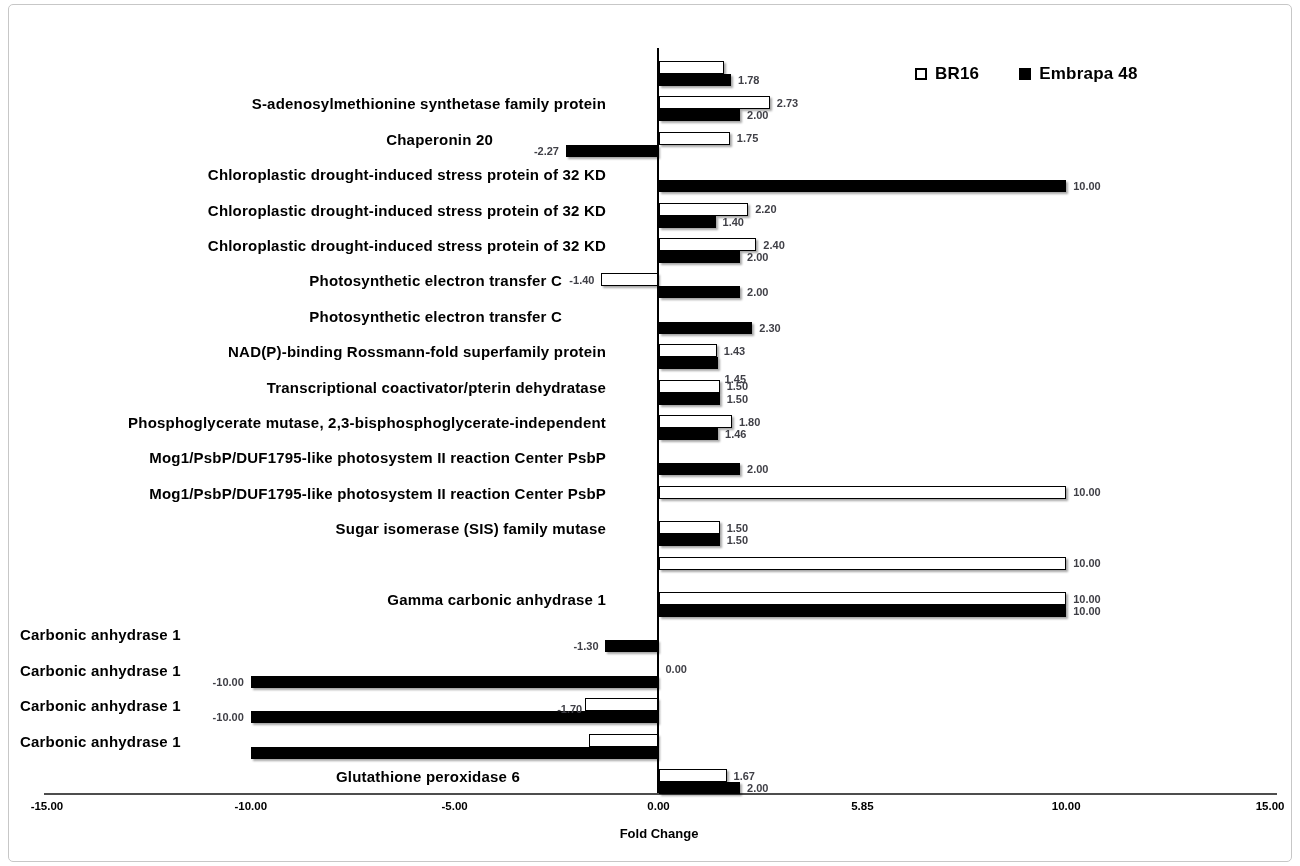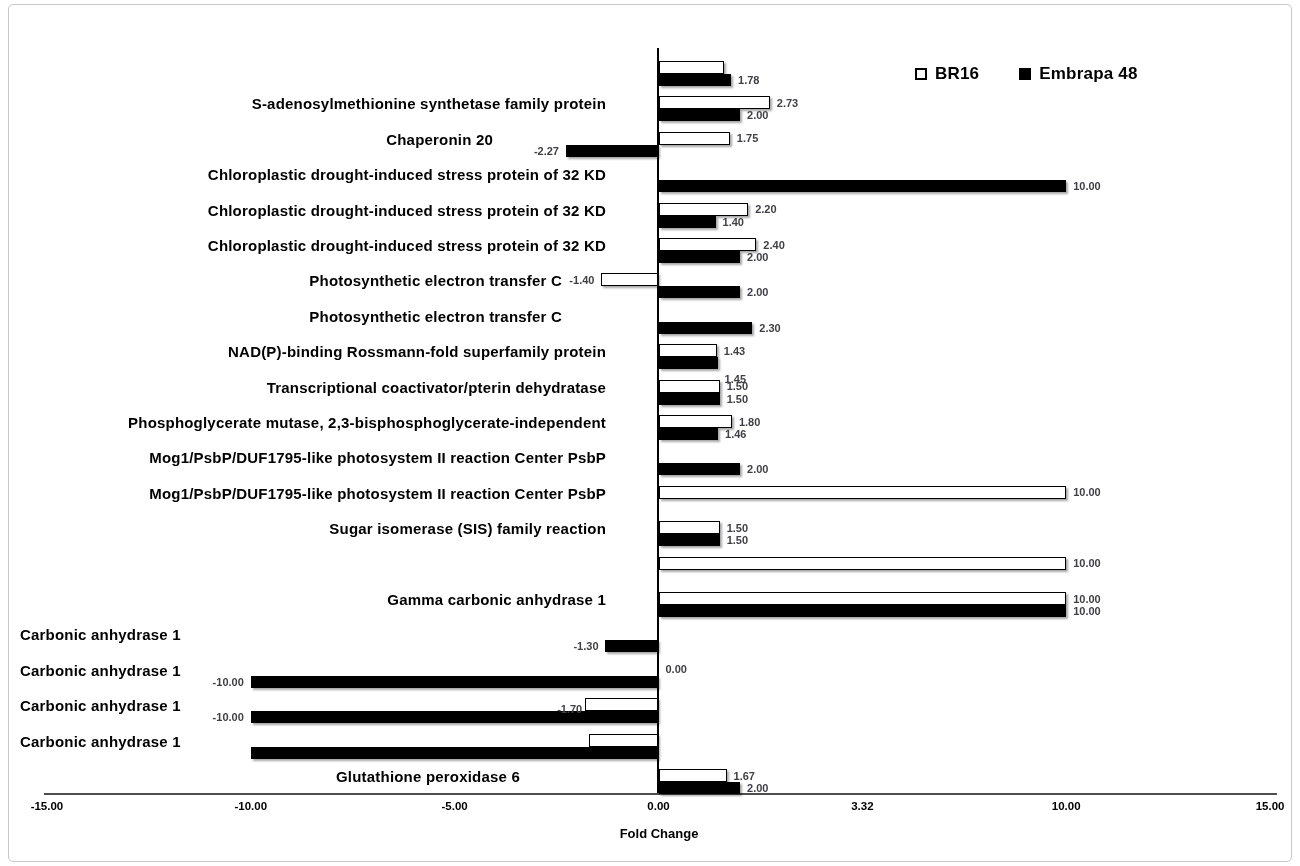--- a/index.html
+++ b/index.html
@@ -101,21 +101,21 @@
       <div class="bar bar-br16" style="top: 415px; height: 13px; width: 73.386px; left: 658.5px;"></div>
       <div class="val-label" style="top: 414.5px; left: 738.886px;">1.80</div>
       <div class="bar bar-e48" style="top: 428px; height: 12px; width: 59.5242px; left: 658.5px;"></div>
       <div class="val-label" style="top: 427px; left: 725.024px;">1.46</div>
       <div class="cat-label right" style="top: 448.4px; left: 0px; width: 606px;">Mog1/PsbP/DUF1795-like photosystem II reaction Center PsbP</div>
       <div class="bar bar-e48" style="top: 463.4px; height: 12px; width: 81.54px; left: 658.5px;"></div>
       <div class="val-label" style="top: 462.4px; left: 747.04px;">2.00</div>
       <div class="cat-label right" style="top: 483.8px; left: 0px; width: 606px;">Mog1/PsbP/DUF1795-like photosystem II reaction Center PsbP</div>
       <div class="bar bar-br16" style="top: 485.8px; height: 13px; width: 407.7px; left: 658.5px;"></div>
       <div class="val-label" style="top: 485.3px; left: 1073.2px;">10.00</div>
-      <div class="cat-label right" style="top: 519.2px; left: 0px; width: 606px;">Sugar isomerase (SIS) family reaction</div>
+      <div class="cat-label right" style="top: 519.2px; left: 0px; width: 606px;">Sugar isomerase (SIS) family mutase</div>
       <div class="bar bar-br16" style="top: 521.2px; height: 13px; width: 61.155px; left: 658.5px;"></div>
       <div class="val-label" style="top: 520.7px; left: 726.655px;">1.50</div>
       <div class="bar bar-e48" style="top: 534.2px; height: 12px; width: 61.155px; left: 658.5px;"></div>
       <div class="val-label" style="top: 533.2px; left: 726.655px;">1.50</div>
       <div class="bar bar-br16" style="top: 556.6px; height: 13px; width: 407.7px; left: 658.5px;"></div>
       <div class="val-label" style="top: 556.1px; left: 1073.2px;">10.00</div>
       <div class="cat-label right" style="top: 590px; left: 0px; width: 606px;">Gamma carbonic anhydrase 1</div>
       <div class="bar bar-br16" style="top: 592px; height: 13px; width: 407.7px; left: 658.5px;"></div>
       <div class="val-label" style="top: 591.5px; left: 1073.2px;">10.00</div>
       <div class="bar bar-e48" style="top: 605px; height: 12px; width: 407.7px; left: 658.5px;"></div>
@@ -137,21 +137,21 @@
       <div class="bar bar-e48" style="top: 746.6px; height: 12px; width: 407.7px; left: 250.8px;"></div>
       <div class="cat-label right" style="top: 767px; left: 0px; width: 520px;">Glutathione peroxidase 6</div>
       <div class="bar bar-br16" style="top: 769px; height: 13px; width: 68.0859px; left: 658.5px;"></div>
       <div class="val-label" style="top: 768.5px; left: 733.586px;">1.67</div>
       <div class="bar bar-e48" style="top: 782px; height: 12px; width: 81.54px; left: 658.5px;"></div>
       <div class="val-label" style="top: 781px; left: 747.04px;">2.00</div>
       <div class="tick-label" style="left: 11.95px;">-15.00</div>
       <div class="tick-label" style="left: 215.8px;">-10.00</div>
       <div class="tick-label" style="left: 419.65px;">-5.00</div>
       <div class="tick-label" style="left: 623.5px;">0.00</div>
-      <div class="tick-label" style="left: 827.35px;">3.32</div>
+      <div class="tick-label" style="left: 827.35px;">5.85</div>
       <div class="tick-label" style="left: 1031.2px;">10.00</div>
       <div class="tick-label" style="left: 1235.05px;">15.00</div>
     </div>
 
   <div class="axis-title">Fold Change</div>
 
   <div class="legend">
     <div class="legend-item">
       <span class="legend-swatch" style="background: rgb(255, 255, 255); border: 2px solid rgb(0, 0, 0);"></span>
       <span class="legend-label">BR16</span>

